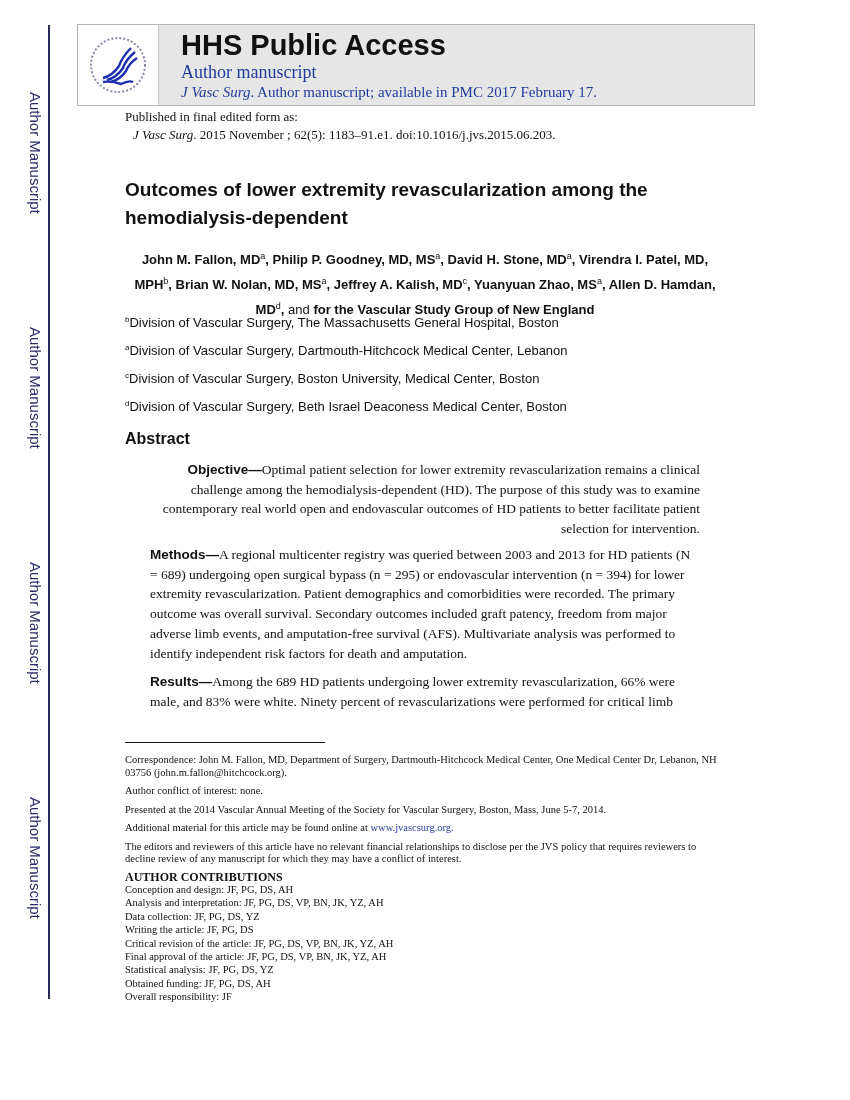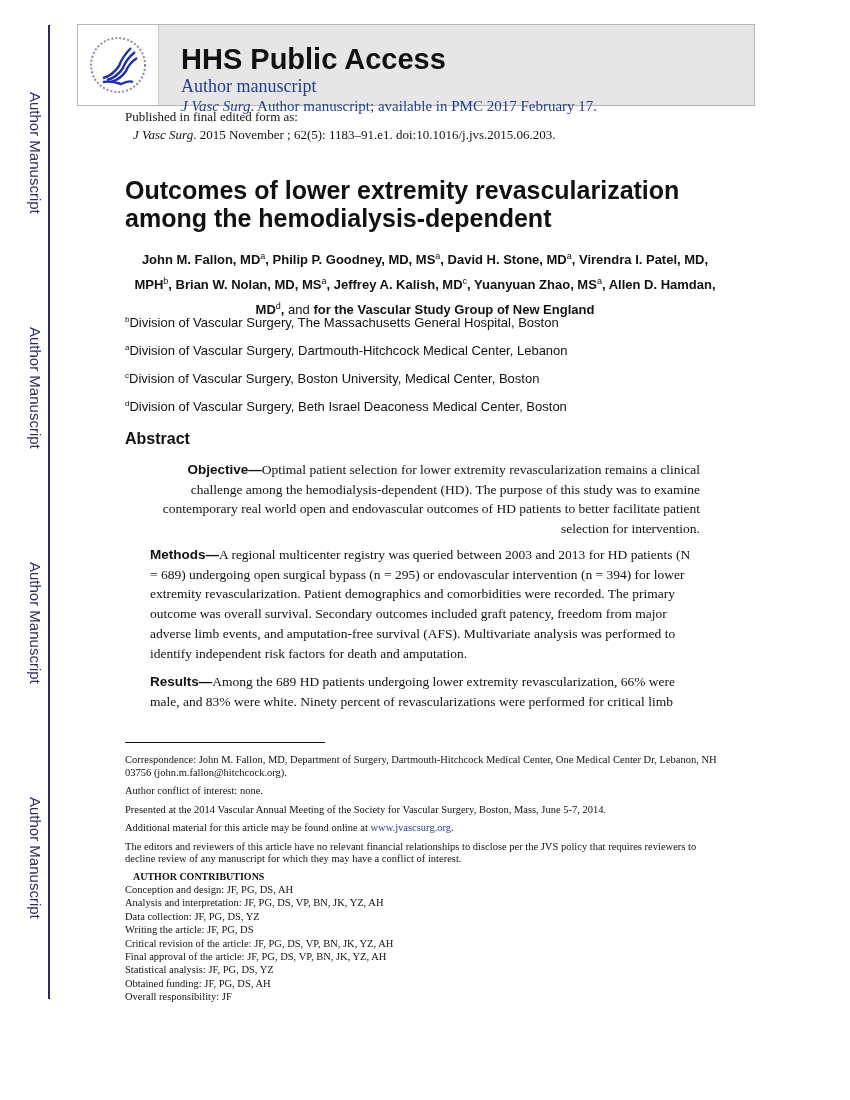--- a/index.html
+++ b/index.html
@@ -4,41 +4,41 @@
   <style>
     html, body { margin: 0; padding: 0; background: #ffffff; }
     body { width: 850px; height: 1100px; position: relative; overflow: hidden; color: #111; }
     .side-rule { position: absolute; left: 48px; top: 25px; width: 1.5px; height: 974px; background: #2a2a5a; }
     .side-label { position: absolute; left: 24px; width: 20px; height: 140px; }
     .side-label span { position: absolute; left: 0; top: 0; transform-origin: 0 0; transform: translate(20px, 0) rotate(90deg);
       white-space: nowrap; font-family: "Liberation Sans", sans-serif; font-size: 15px; color: #2b2b6b; }
     .header { position: absolute; left: 77px; top: 24px; width: 676px; height: 80px; border: 1px solid #b5b5b5; background: #e6e6e6; display: flex; }
     .logo-box { width: 80px; height: 80px; background: #fff; border-right: 1px solid #c8c8c8; display: flex; align-items: center; justify-content: center; }
     .header-text { padding-left: 22px; padding-top: 3px; }
-    .hhs-title { font-family: "Liberation Sans", sans-serif; font-weight: bold; font-size: 29px; color: #111; line-height: 34px; margin-top: 14px; }
+    .hhs-title { font-family: "Liberation Sans", sans-serif; font-weight: bold; font-size: 29px; color: #111; line-height: 34px; }
     .hhs-sub { font-family: "Liberation Serif", serif; font-size: 18px; color: #1f3c9a; line-height: 20px; }
     .hhs-avail { font-family: "Liberation Serif", serif; font-size: 15px; color: #1f3c9a; line-height: 20px; }
     .hhs-avail i { font-style: italic; }
     .pub { position: absolute; left: 125px; top: 108px; font-family: "Liberation Serif", serif; font-size: 13px; line-height: 18px; color: #111; }
     .pub .cite { padding-left: 8px; }
-    .title { position: absolute; left: 125px; top: 176px; width: 600px; font-family: "Liberation Sans", sans-serif; font-weight: bold; font-size: 25px; line-height: 28px; color: #111; }
+    .title { position: absolute; left: 125px; top: 176px; width: 600px; font-family: "Liberation Sans", sans-serif; font-weight: bold; font-size: 19px; line-height: 28px; color: #111; }
     .authors { position: absolute; left: 125px; top: 246px; width: 600px; font-family: "Liberation Sans", sans-serif; font-weight: bold; font-size: 13px; line-height: 20.5px; color: #111; text-align: center; }
     .authors sup { font-weight: normal; font-size: 9px; }
     .authors .and { font-weight: normal; }
     .affils { position: absolute; left: 125px; top: 311px; font-family: "Liberation Sans", sans-serif; font-size: 13px; color: #111; }
     .affil { height: 28px; line-height: 17px; }
     .affil sup { font-size: 8px; }
     .abstract-h { position: absolute; left: 125px; top: 430px; font-family: "Liberation Sans", sans-serif; font-weight: bold; font-size: 16px; color: #111; }
     .abs-para { position: absolute; left: 150px; width: 550px; font-family: "Liberation Serif", serif; font-size: 13.5px; line-height: 19.7px; color: #111; }
     .abs-para b { font-family: "Liberation Sans", sans-serif; font-size: 13.5px; }
     .footrule { position: absolute; left: 125px; top: 742px; width: 200px; height: 1px; background: #111; }
     .footnotes { position: absolute; left: 125px; top: 754px; width: 600px; font-family: "Liberation Serif", serif; font-size: 10.5px; line-height: 12.5px; color: #111; }
     .fn { margin-bottom: 6px; }
     .fn a { color: #2a3fa0; text-decoration: none; margin-top: 15px; }
-    .contrib-h { font-weight: bold; font-size: 10px; margin-top: -1px; margin-left: 8px; }
+    .contrib-h { font-weight: bold; font-size: 12px; margin-top: -1px; }
     .contrib-line { line-height: 13.4px; }
   </style>
 </head>
 <body>
 
 <div class="side-rule"></div>
 <div class="side-label" style="top:92px;">
     <span>Author Manuscript</span>
   </div>
 <div class="side-label" style="top:327px;">

